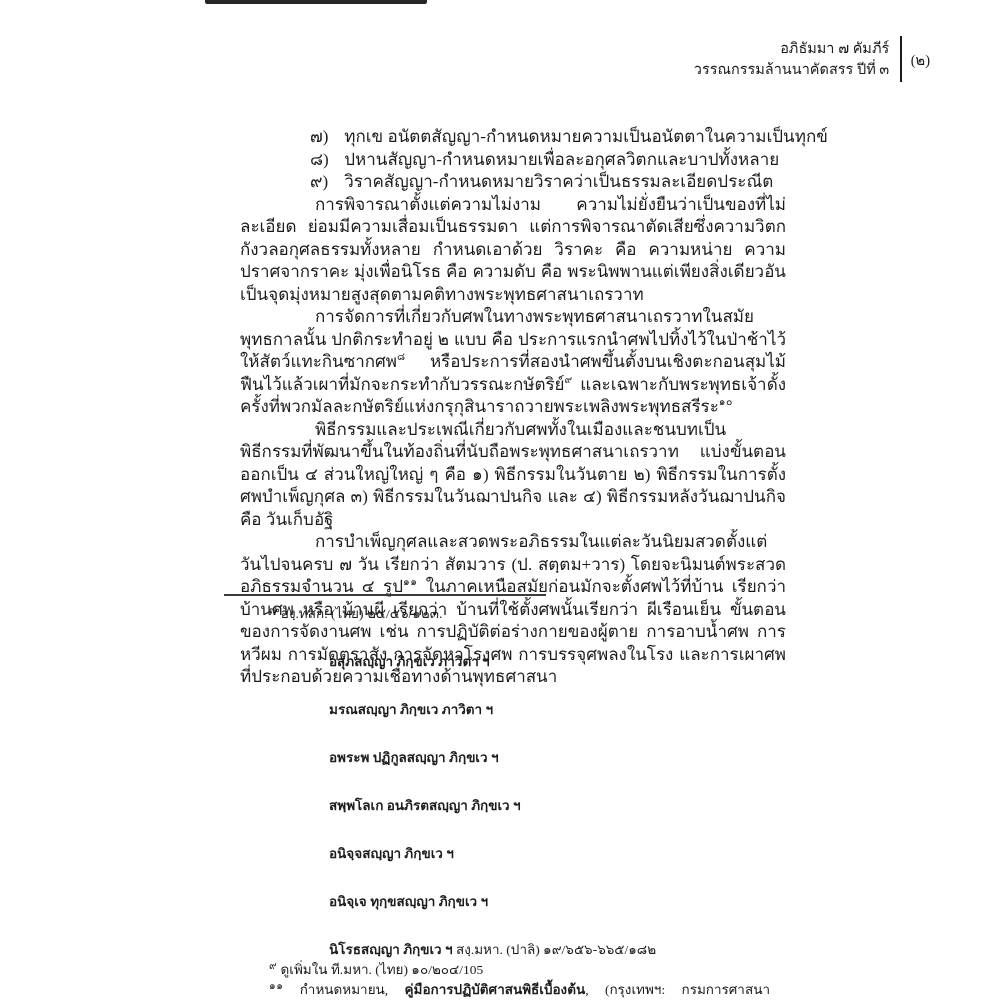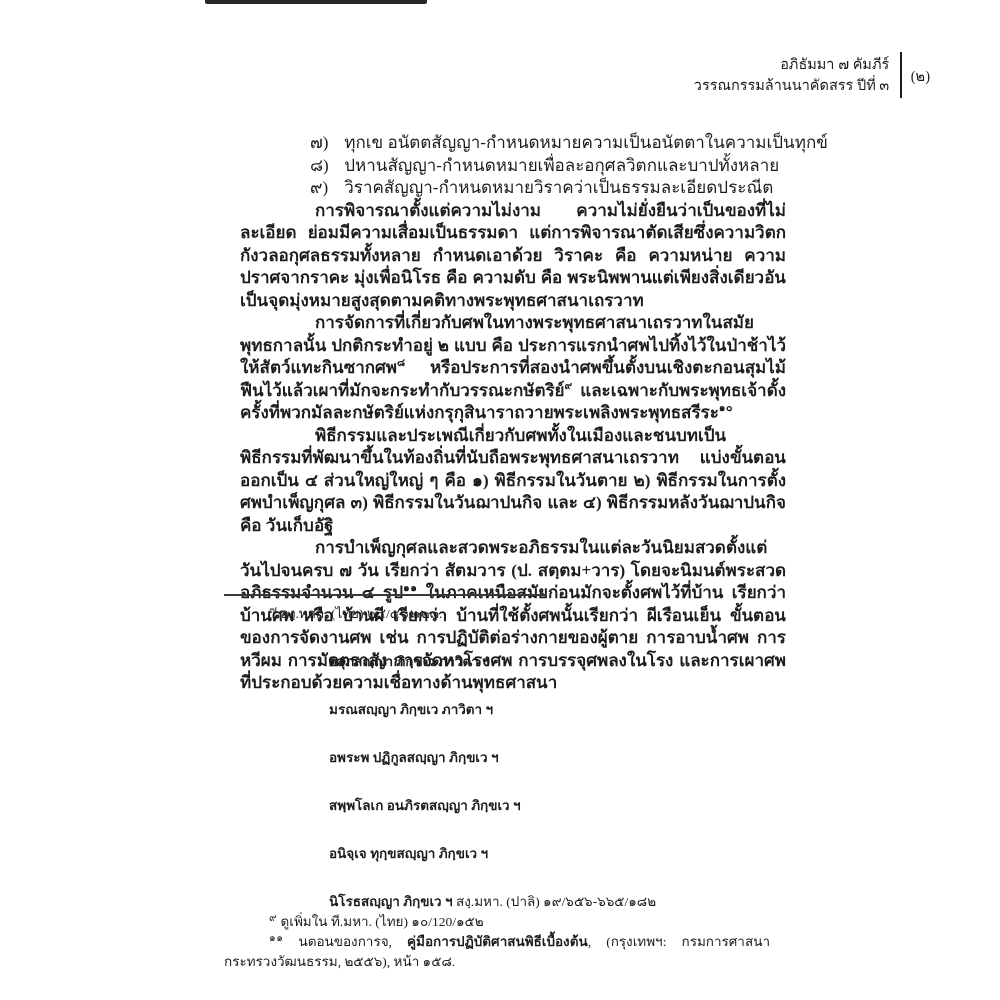--- a/index.html
+++ b/index.html
@@ -9,38 +9,38 @@
     color:#1c1c1c;
   }
   .page{
     position:relative;width:1000px;height:1000px;background:#ffffff;overflow:hidden;
   }
   .scan-artifact-top{
     position:absolute;top:0;left:205px;width:222px;height:4px;background:#262626;border-radius:0 0 2px 2px;
   }
   
   .header{
-    position:absolute;top:36px;right:70px;display:flex;align-items:center;margin-top:16px;
+    position:absolute;top:36px;right:70px;display:flex;align-items:center;
   }
   .header-text{
     text-align:right;font-size:14.5px;line-height:21px;white-space:nowrap;
   }
   .header-divider{
     width:1.5px;height:46px;background:#1c1c1c;margin:0 9px 0 11px;flex:0 0 auto;
   }
   .page-num{font-size:14.5px;white-space:nowrap;}
   
   .main{
     position:absolute;top:126px;left:240px;width:546px;
-    font-size:17px;line-height:22.5px;text-align:justify;margin-top:6px;
+    font-size:17px;line-height:22.5px;text-align:justify;
   }
   .list{margin:0 0 0 70px;text-align:left;}
   .list-item{white-space:nowrap;}
   .list-item .num{display:inline-block;min-width:30px;}
-  .para{margin:0;text-indent:75px;font-weight:bold;}
+  .para{margin:0;text-indent:75px;}
   sup{font-size:10.5px;vertical-align:super;line-height:0;letter-spacing:0.5px;}
   
   .footnotes{
     position:absolute;top:594px;left:224px;width:546px;
     font-size:13.5px;line-height:20px;text-align:left;
   }
   .fn-rule{width:322px;height:1.5px;background:#3a3a3a;margin:0 0 8px 0;}
   .fn-entry{text-indent:45px;text-align:justify;}
   .pali-line{margin-left:105px;text-indent:0;margin-top:28px;}
   .bold{font-weight:bold;}
@@ -75,19 +75,20 @@
   </div>
 
   <div class="footnotes">
     <div class="fn-rule"></div>
     <div id="fns">
         <div class="fn-entry"><sup>๗</sup> <span>องฺ.ทสก. (ไทย) ๒๔/๕๖/๑๒๓.</span></div>
         <div class="pali-line"><span class="bold">อสุภสญฺญา ภิกฺขเว ภาวิตา ฯ</span></div>
         <div class="pali-line"><span class="bold">มรณสญฺญา ภิกฺขเว ภาวิตา ฯ</span></div>
         <div class="pali-line"><span class="bold">อพระพ ปฏิกูลสญฺญา ภิกฺขเว ฯ</span></div>
         <div class="pali-line"><span class="bold">สพฺพโลเก อนภิรตสญฺญา ภิกฺขเว ฯ</span></div>
+        <div class="pali-line"><span class="bold">อนิจฺจสญฺญา ภิกฺขเว ฯ</span></div>
         <div class="pali-line"><span class="bold">อนิจฺเจ ทุกฺขสญฺญา ภิกฺขเว ฯ</span></div>
         <div class="pali-line"><span class="bold">นิโรธสญฺญา ภิกฺขเว ฯ</span> สงฺ.มหา. (ปาลิ) ๑๙/๖๕๖-๖๖๕/๑๘๒</div>
-        <div class="fn-entry"><sup>๙</sup> <span>ดูเพิ่มใน ที.มหา. (ไทย) ๑๐/120/๑๕๒</span></div>
-        <div class="fn-entry"><sup>๑๑</sup> <span>นตอนของการจ, </span><span class="bold">คู่มือการปฏิบัติศาสนพิธีเบื้องต้น</span><span>, (กรุงเทพฯ: กรมการศาสนา กระทรวงวัฒนธรรม, ๒๕๕๖), หน้า ๑๕๘.</span></div>
+        <div class="fn-entry"><sup>๙</sup> <span>ดูเพิ่มใน ที.มหา. (ไทย) ๑๐/๒๐๔/105</span></div>
+        <div class="fn-entry"><sup>๑๑</sup> <span>กำหนดหมายน, </span><span class="bold">คู่มือการปฏิบัติศาสนพิธีเบื้องต้น</span><span>, (กรุงเทพฯ: กรมการศาสนา กระทรวงวัฒนธรรม, ๒๕๕๖), หน้า ๑๕๘.</span></div>
       </div>
   </div>
 </div>
 
 </body></html>

